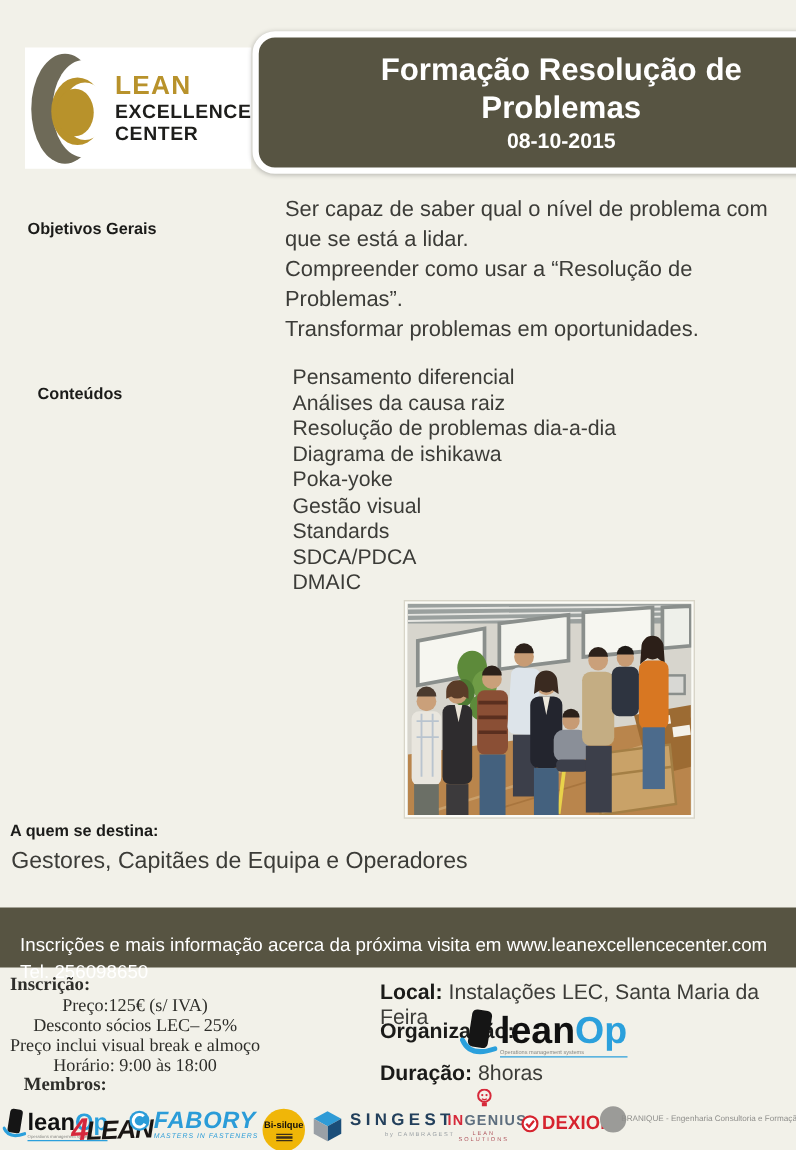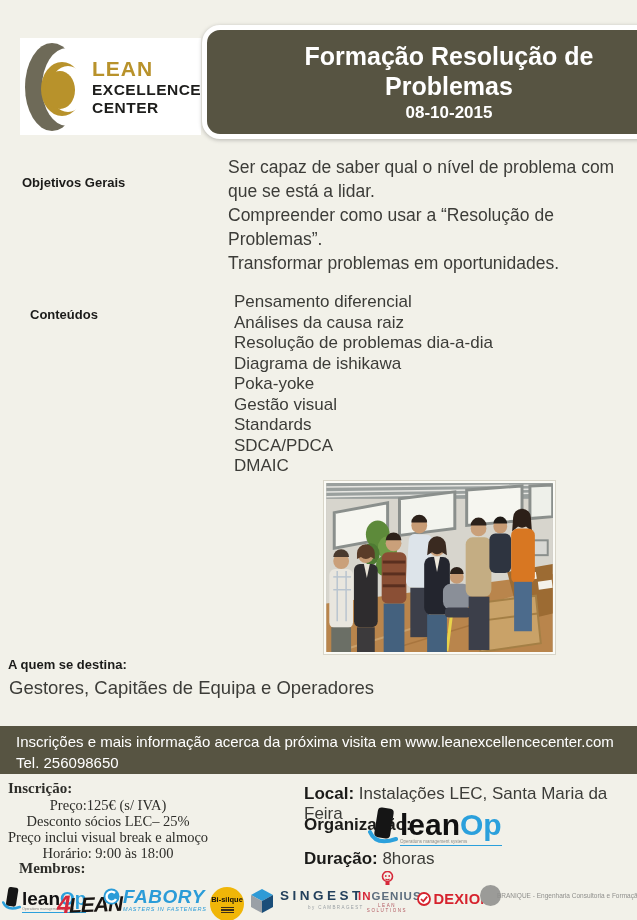--- a/index.html
+++ b/index.html
@@ -38,21 +38,21 @@
   
   .photo { position:absolute; left:324px; top:481px; width:231px; height:173px;
            border:2px solid #fbfbf6; outline:1px solid #d8d5c8; background:#cfcdc6; }
   .photo svg { display:block; }
 
   
   .audience-label { left:8px; top:657px; }
   .audience-text { position:absolute; left:9px; top:677px; font-size:18.5px; color:#3c3c38; }
 
   
-  .band { position:absolute; left:0; top:726px; width:637px; height:48px; background:#575442; color:#fff; padding:5px 16px; }
+  .band { position:absolute; left:0; top:726px; width:637px; height:48px; background:#575442; color:#fff; padding:20px 16px; }
   .band .b1 { font-size:15px; line-height:21px; }
   .band .b2 { font-size:15px; line-height:21px; }
 
   
   .reg { position:absolute; left:8px; top:780px; font-family:"Liberation Serif", serif; color:#2e2e2a; }
   .reg .reg-label { font-size:15px; font-weight:700; }
   .reg .reg-line { font-size:14.5px; line-height:16px;text-align:center; }
   .members-label { position:absolute; left:19px; top:860px; font-family:"Liberation Serif", serif; font-size:15px; font-weight:700; color:#2e2e2a; }
 
   .detail-line { position:absolute; left:304px; font-size:17px; color:#3c3c38; }

